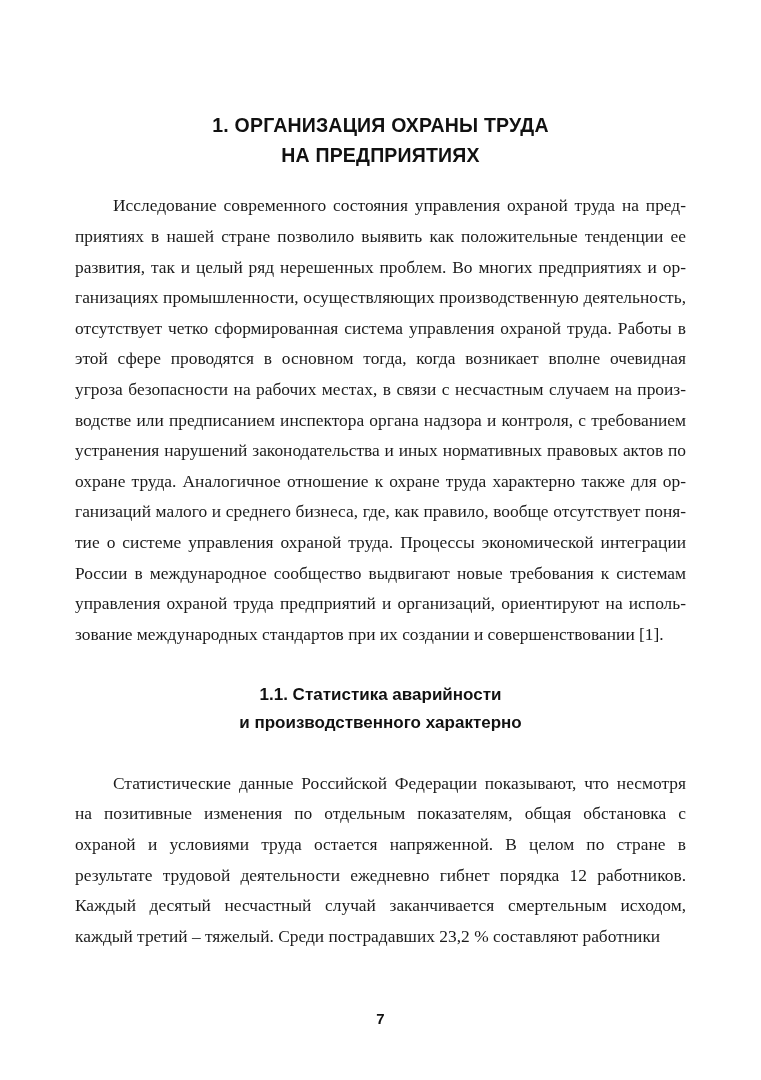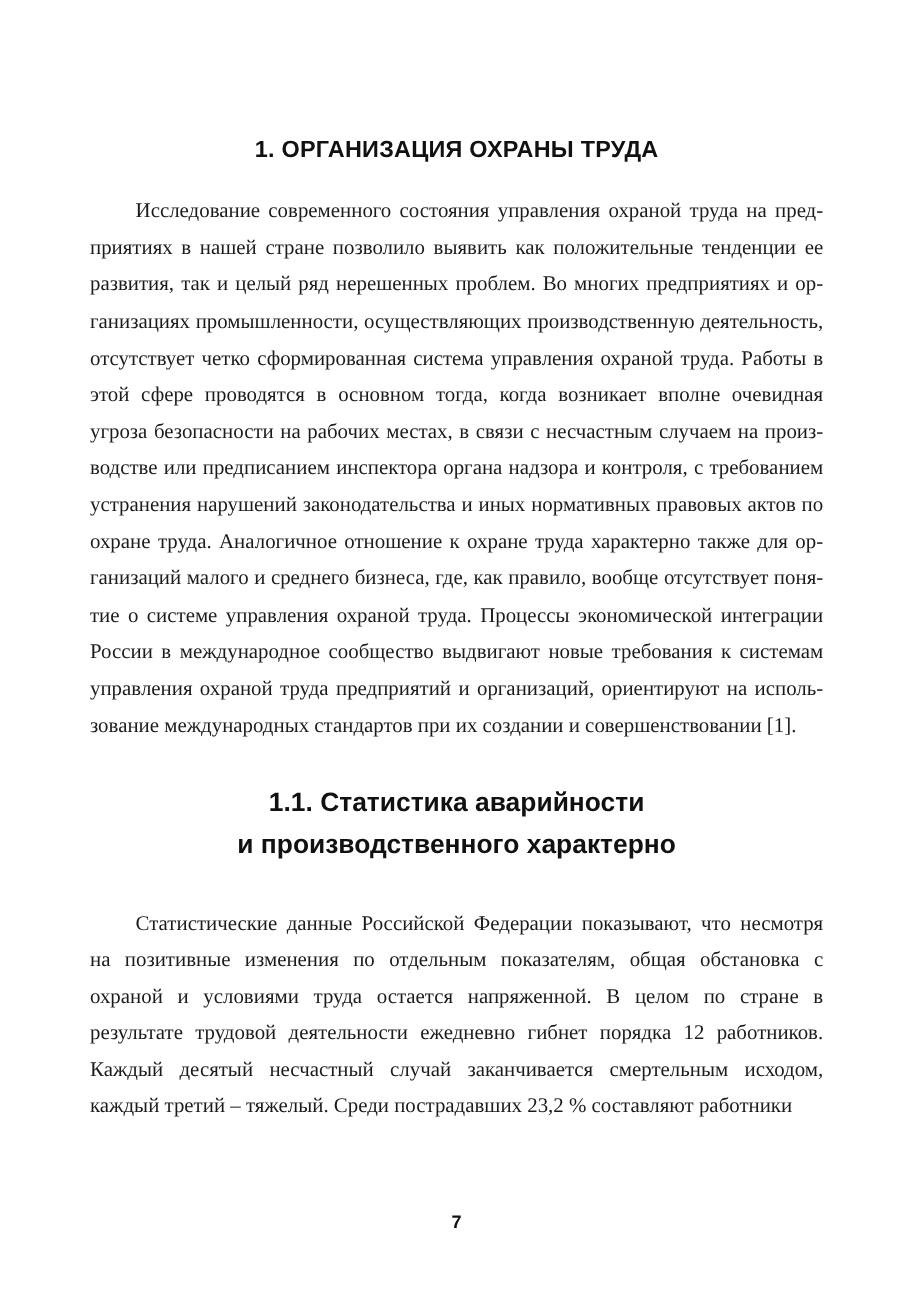--- a/index.html
+++ b/index.html
@@ -44,21 +44,21 @@
     text-align: justify;
     text-indent: 38px;
     color: #1b1b1b;
     hyphens: manual;
   }
   .section-title {
     margin-top: 32px;
     text-align: center;
     font-family: "Liberation Sans", sans-serif;
     font-weight: bold;
-    font-size: 22px;
+    font-size: 17px;
     line-height: 1.6;
     color: #111111;
   }
   .section-title .line {
     display: block;
   }
   .body-block-2 {
     margin-top: 32px;
   }
   .page-number {
@@ -73,20 +73,21 @@
     color: #111111;
   }
 </style>
 </head>
 <body>
 
 <div class="page">
 
   <h1 class="chapter-title">
     <span class="line">1. ОРГАНИЗАЦИЯ ОХРАНЫ ТРУДА</span>
+    <span class="line">НА ПРЕДПРИЯТИЯХ</span>
   </h1>
 
   <div class="body-block">
     <p class="body-text">Исследование современного состояния управления охраной труда на пред­приятиях в нашей стране позволило выявить как положительные тенденции ее развития, так и целый ряд нерешенных проблем. Во многих предприятиях и ор­ганизациях промышленности, осуществляющих производственную деятельность, отсутствует четко сформированная система управления охраной труда. Работы в этой сфере проводятся в основном тогда, когда возникает вполне очевидная угроза безопасности на рабочих местах, в связи с несчастным случаем на произ­водстве или предписанием инспектора органа надзора и контроля, с требованием устранения нарушений законодательства и иных нормативных правовых актов по охране труда. Аналогичное отношение к охране труда характерно также для ор­ганизаций малого и среднего бизнеса, где, как правило, вообще отсутствует поня­тие о системе управления охраной труда. Процессы экономической интеграции России в международное сообщество выдвигают новые требования к системам управления охраной труда предприятий и организаций, ориентируют на исполь­зование международных стандартов при их создании и совершенствовании [1].</p>
   </div>
 
   <h2 class="section-title">
     <span class="line">1.1. Статистика аварийности</span>
     <span class="line">и производственного характерно</span>
   </h2>

